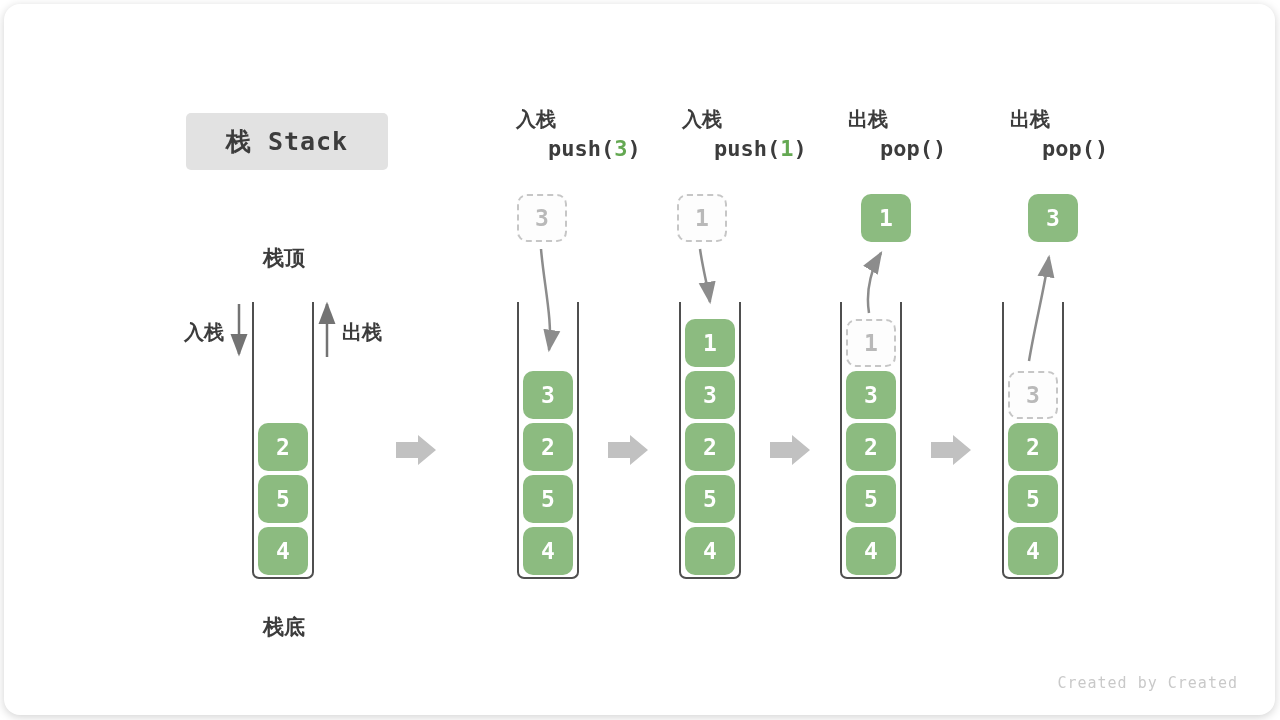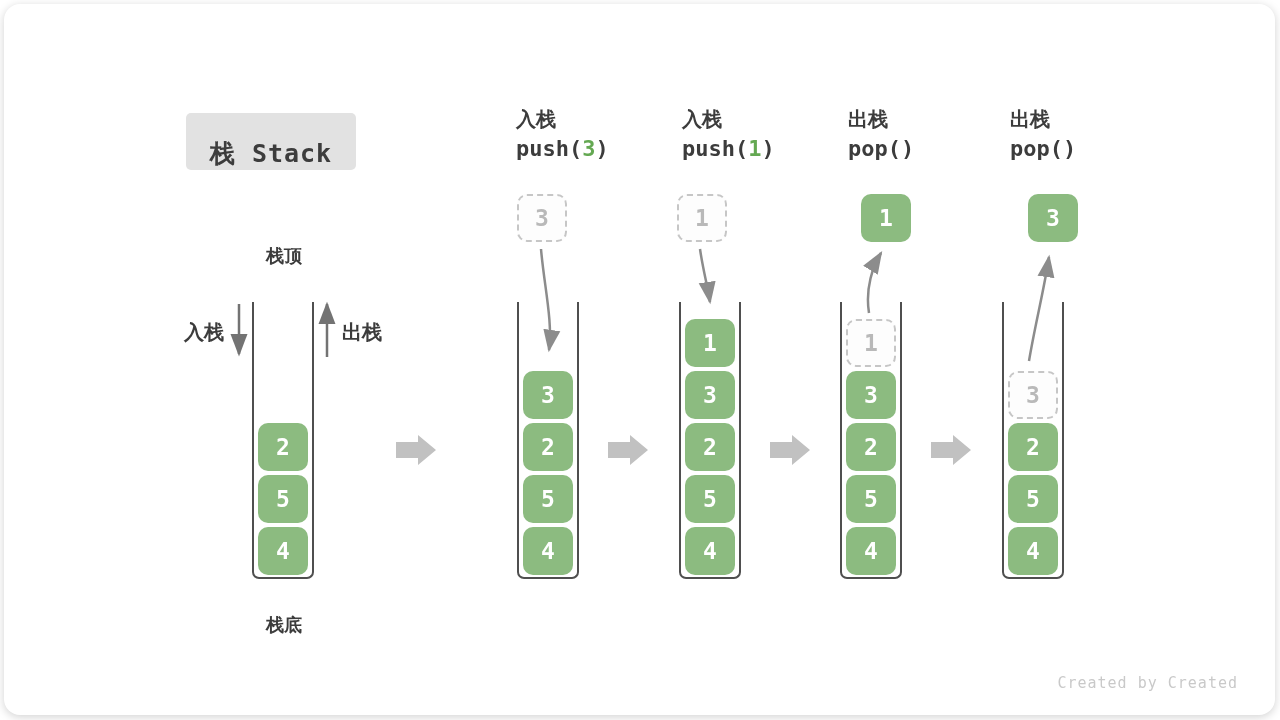--- a/index.html
+++ b/index.html
@@ -8,39 +8,39 @@
     background:#ffffff;
     font-family:"Liberation Sans",sans-serif;
   }
   .card{
     position:absolute;left:4px;top:4px;width:1271px;height:711px;
     background:#ffffff;border-radius:16px;
     box-shadow:0 2px 10px rgba(0,0,0,0.18);
   }
   .abs{position:absolute;}
   .title-box{
-    left:186px;top:113px;width:170px;height:57px;
+    left:186px;top:113px;width:202px;height:57px;
     background:var(--title-bg);border-radius:5px;
-    display:flex;align-items:flex-end;justify-content:center;
+    display:flex;align-items:center;justify-content:center;
     font-family:"DejaVu Sans Mono","Liberation Sans",monospace;
     font-size:25px;font-weight:700;color:var(--text-dark);
     letter-spacing:1px;z-index:2;
   }
   .anno{
-    font-size:18px;font-weight:700;color:var(--text-dark);
+    font-size:21px;font-weight:700;color:var(--text-dark);
     z-index:2;white-space:nowrap;
   }
   .anno.center{transform:translateX(-50%);}
   .op-label{z-index:2;white-space:nowrap;}
   .op-name{
     font-size:20px;font-weight:700;color:var(--text-dark);line-height:26px;
   }
   .op-code{
     font-family:"DejaVu Sans Mono","Liberation Mono",monospace;
-    font-size:22px;font-weight:600;color:var(--text-dark);line-height:34px;
+    font-size:22px;font-weight:600;color:var(--text-dark);line-height:34px;margin-left:32px;
   }
   .op-code .arg{color:var(--arg-green);font-weight:700;}
   .stack-container{
     box-sizing:border-box;
     width:62px;height:277px;top:302px;
     border-left:2px solid var(--wall);
     border-right:2px solid var(--wall);
     border-bottom:2px solid var(--wall);
     border-radius:0 0 7px 7px;
     background:#ffffff;z-index:1;

